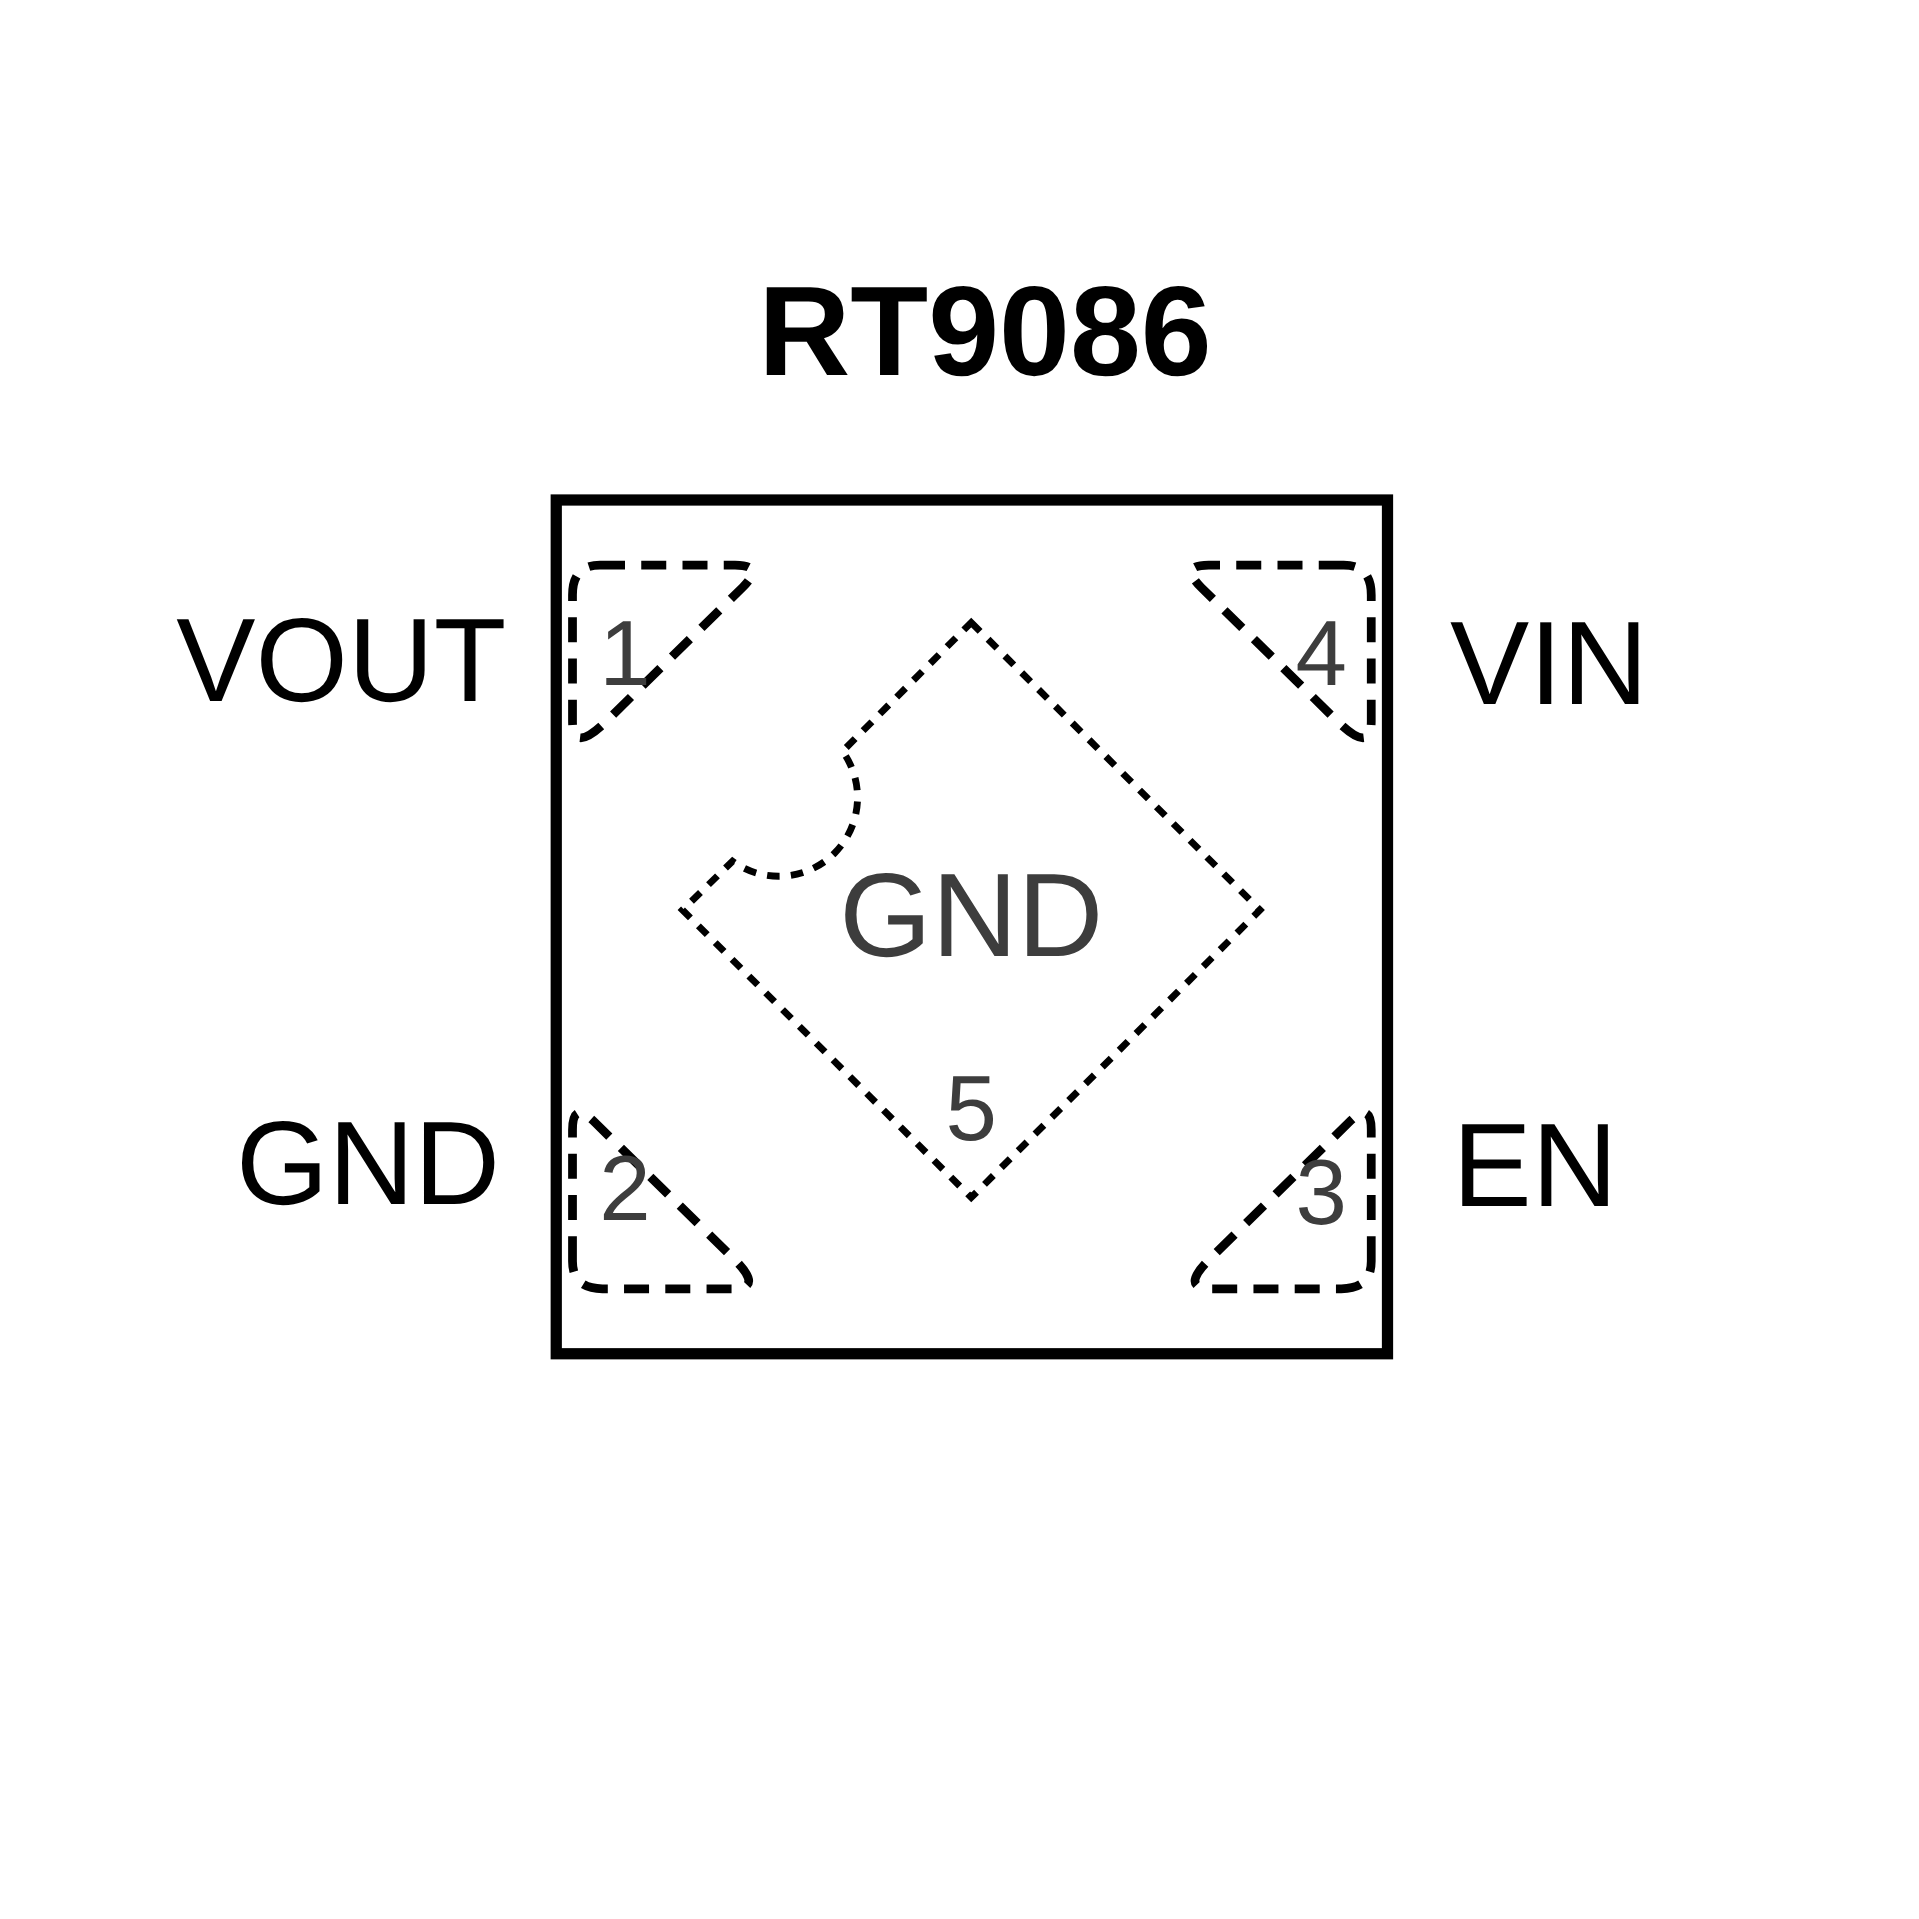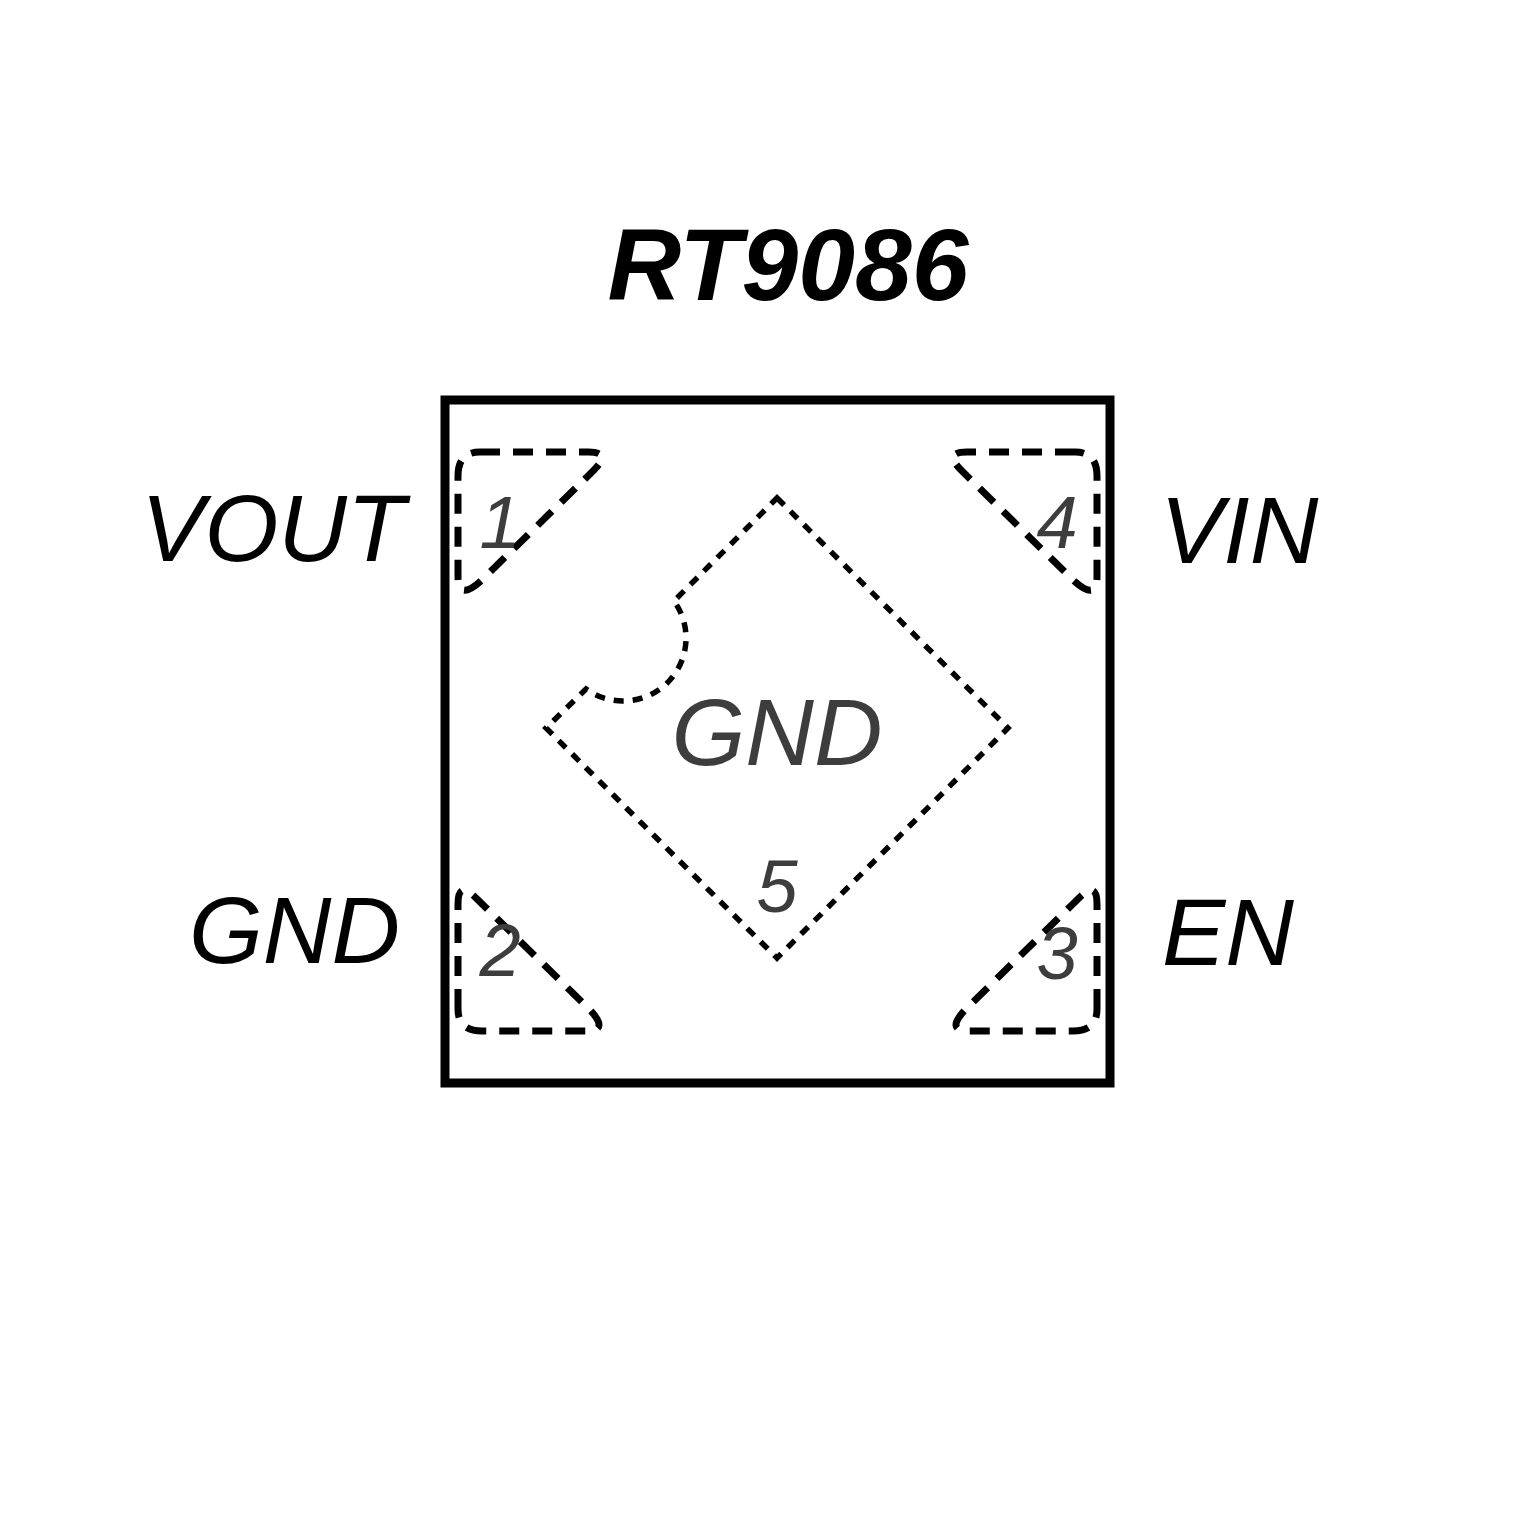--- a/index.html
+++ b/index.html
@@ -7,21 +7,20 @@
     padding: 0;
     background: #ffffff;
   }
   .stage {
     position: relative;
     width: 1535px;
     height: 1535px;
     background: #ffffff;
     overflow: hidden;
     font-family: "Liberation Sans", sans-serif;
-    font-style: italic;
   }
   svg {
     position: absolute;
     inset: 0;
     display: block;
   }
   .title-text {
     font-family: "Liberation Sans", sans-serif;
     font-size: 102px;
     font-weight: 700;

